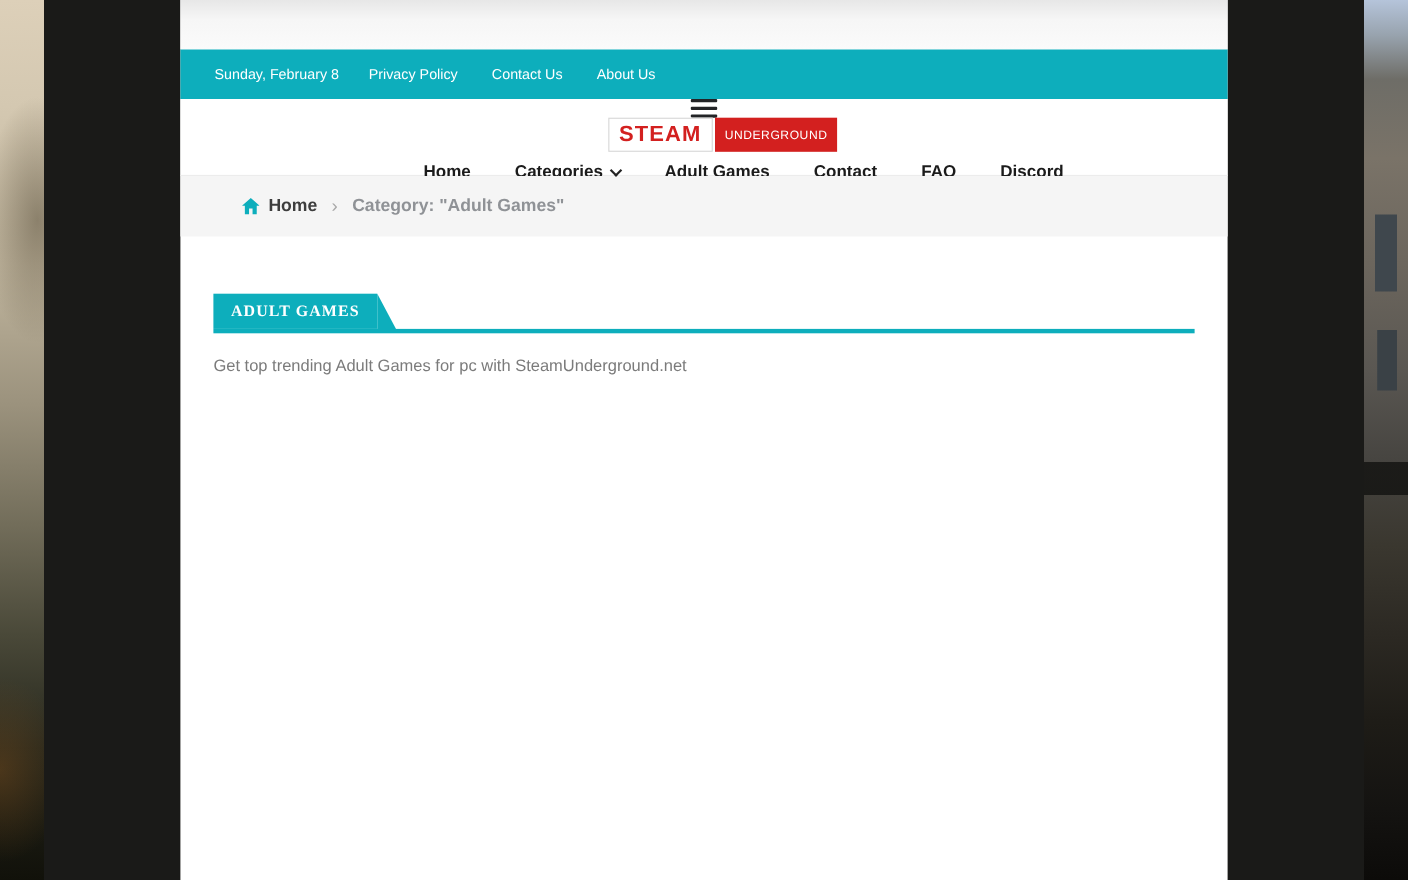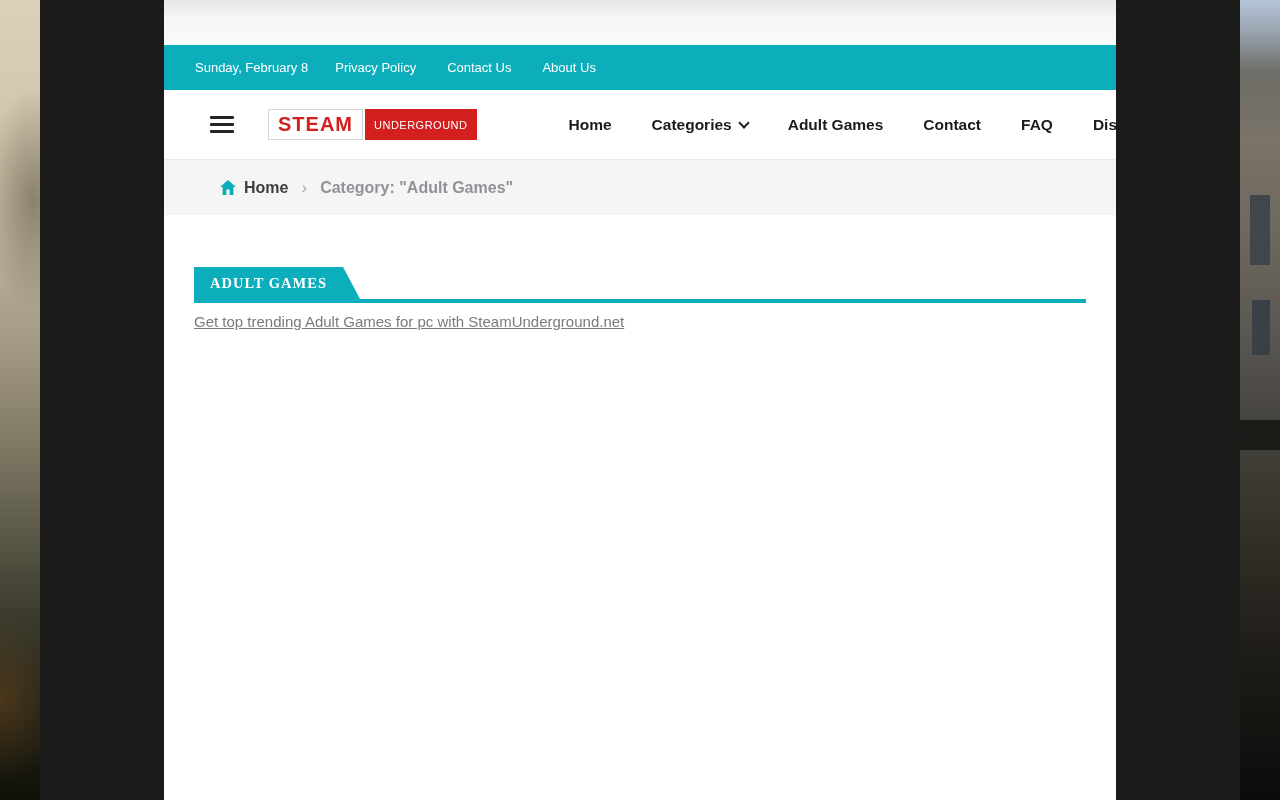--- a/index.html
+++ b/index.html
@@ -61,20 +61,21 @@
     margin-right: 31px; cursor: pointer;
   }
 
   
   .mainbar {
     height: 70px;
     background: #ffffff;
     display: flex; align-items: center;
     padding: 0 46px;
     border-bottom: 1px solid #ececec;
+    flex-direction: column;
   }
   .hamburger {
     width: 24px; height: 17px; display: flex; flex-direction: column;
     justify-content: space-between; cursor: pointer; flex: 0 0 auto;
   }
   .hamburger span { display: block; height: 3px; background: #222426; border-radius: 1px; }
 
   .logo { display: flex; align-items: stretch; margin-left: 34px; text-decoration: none; cursor: pointer; }
   .logo-steam {
     background: #ffffff; border: 1px solid #d6d6d6;
@@ -136,22 +137,22 @@
     line-height: 32px; height: 32px; padding: 0 16px;
     vertical-align: bottom;
   }
   .badge::after {
     content: ""; position: absolute; left: 100%; top: 0;
     width: 0; height: 0;
     border-bottom: 32px solid #0daebc;
     border-right: 17px solid transparent;
   }
   .desc {
-    margin-top: 10px;
-    color: #7b7b7b; font-size: 15px; text-decoration: underline;
+    margin-top: 21px;
+    color: #7b7b7b; font-size: 15px;
   }
 </style>
 </head>
 <body>
 
 <div class="bg bg-left"></div>
 <div class="bg bg-right"></div>
 
 <div class="page">
 

